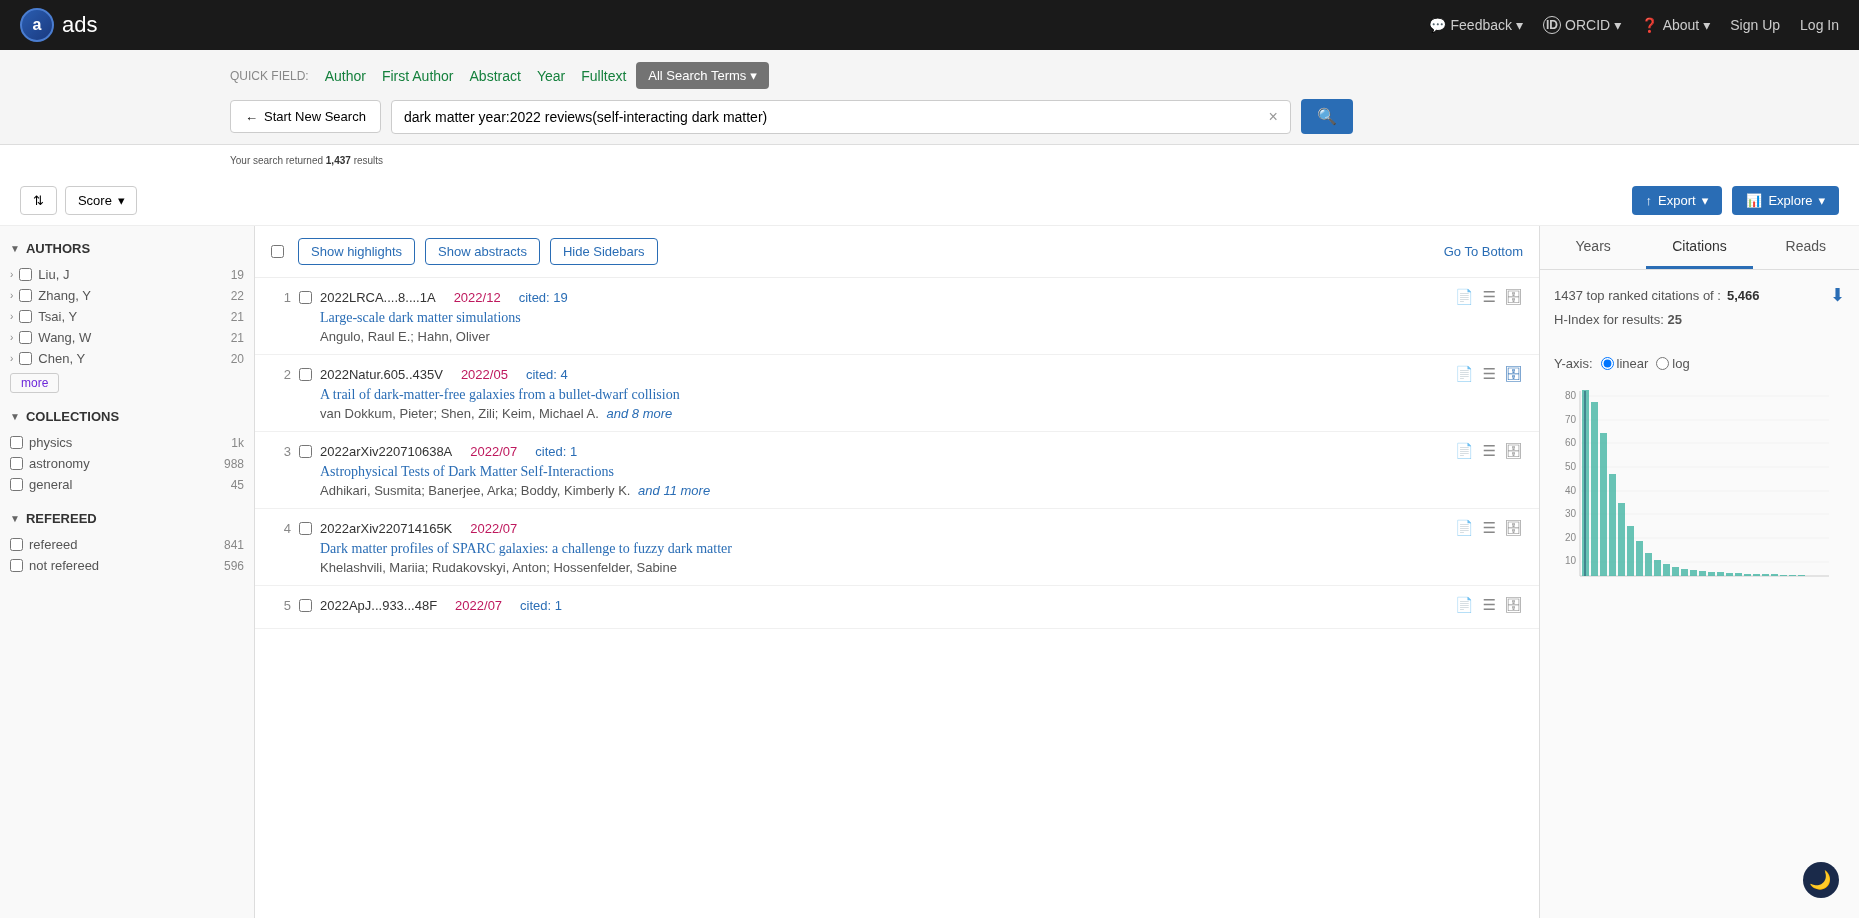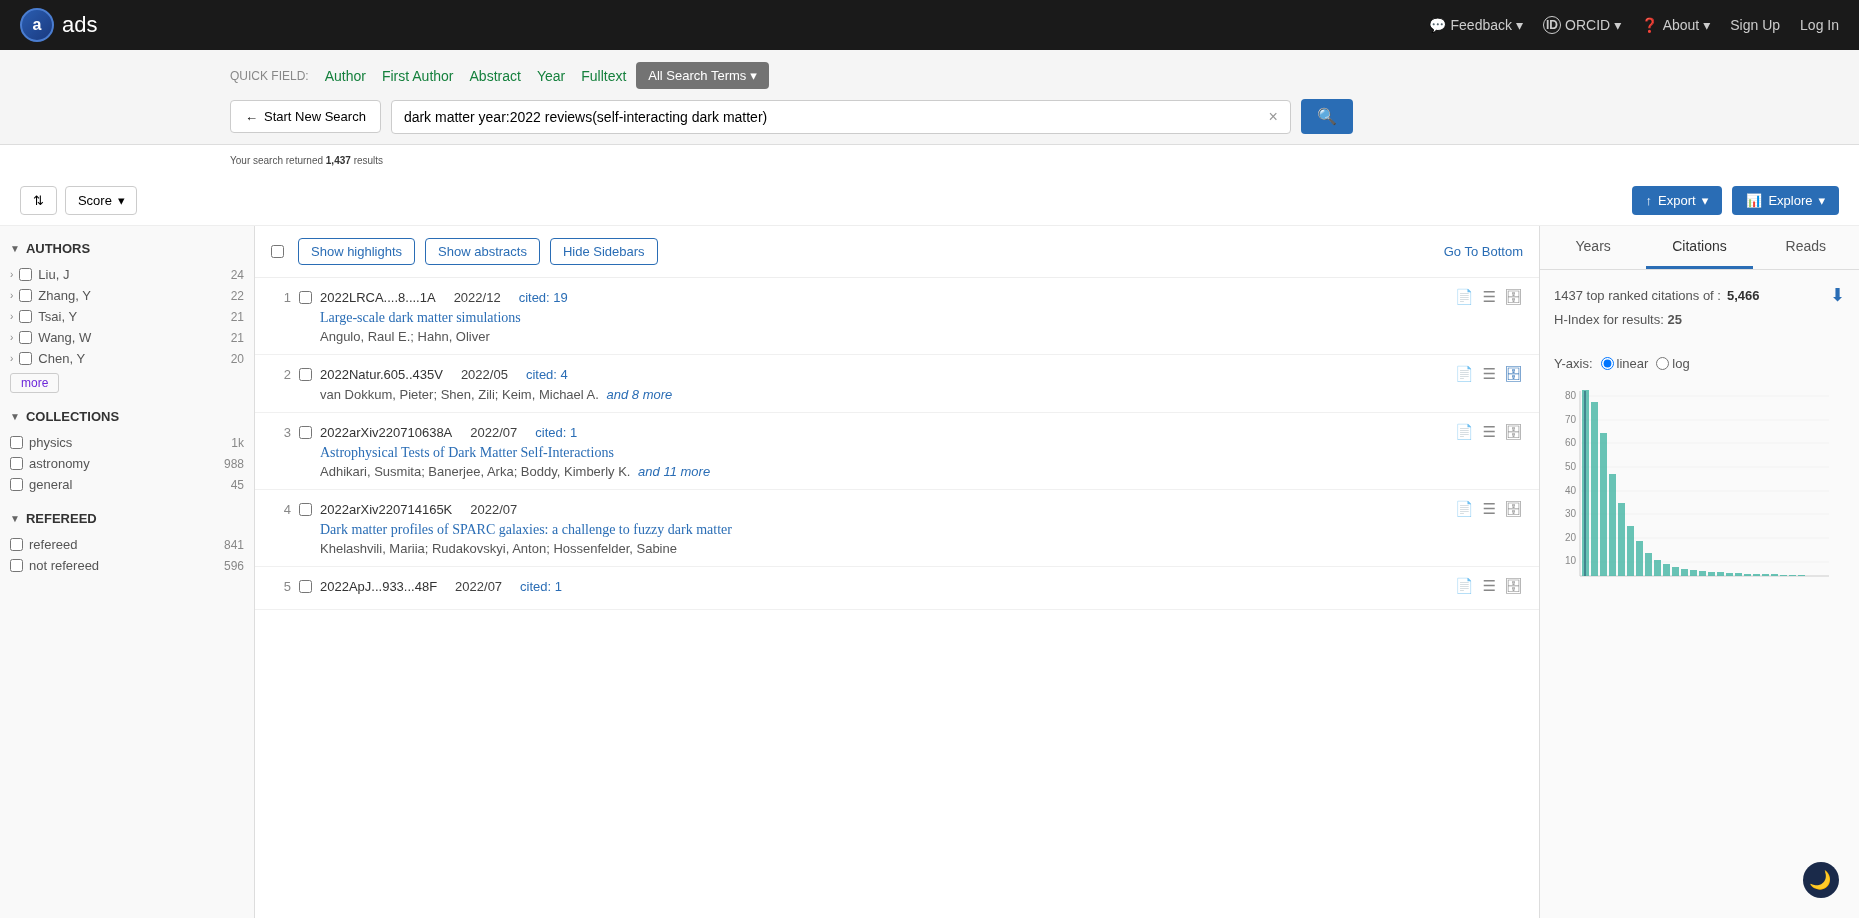--- a/index.html
+++ b/index.html
@@ -199,21 +199,21 @@
       border-bottom: 1px solid #f0f0f0;
     }
     .result-num { color: #888; font-size: 13px; min-width: 20px; text-align: right; padding-top: 2px; }
     .result-checkbox { margin-top: 3px; }
     .result-body { flex: 1; }
     .result-meta {
       display: flex; align-items: center; gap: 18px;
       font-size: 13px; color: #666; margin-bottom: 4px;
     }
     .result-bibcode { color: #333; font-size: 13px; }
-    .result-date { color: #404040; font-size: 13px; text-align: right; }
+    .result-date { color: #be185d; font-size: 13px; text-align: right; }
     .result-cited {
       color: #2a6db5; font-size: 13px; text-decoration: none;
     }
     .result-icons { display: flex; align-items: center; gap: 8px; margin-left: auto; }
     .result-icon { color: #888; font-size: 15px; cursor: pointer; }
     .result-title {
       color: #2a6db5; font-size: 14px; font-weight: 500;
       text-decoration: none; cursor: pointer; display: block; margin-bottom: 3px; font-family: Liberation Serif, serif;
     }
     .result-authors { font-size: 13px; color: #555; }
@@ -345,21 +345,21 @@
 
     <div class="sidebar-section">
       <div class="sidebar-section-header">
         <span class="chevron">▼</span>
         <span>AUTHORS</span>
       </div>
       <div class="sidebar-item">
         <span class="sidebar-item-arrow">›</span>
         <input type="checkbox" class="sidebar-checkbox" style="">
         <span>Liu, J</span>
-        <span class="sidebar-count">24</span>
+        <span class="sidebar-count">19</span>
       </div>
       <div class="sidebar-item">
         <span class="sidebar-item-arrow">›</span>
         <input type="checkbox" class="sidebar-checkbox" style="">
         <span>Zhang, Y</span>
         <span class="sidebar-count">22</span>
       </div>
       <div class="sidebar-item">
         <span class="sidebar-item-arrow">›</span>
         <input type="checkbox" class="sidebar-checkbox" style="">
@@ -456,20 +456,21 @@
         <div class="result-meta">
           <span class="result-bibcode">2022Natur.605..435V</span>
           <span class="result-date">2022/05</span>
           <a class="result-cited">cited: 4</a>
           <div class="result-icons">
             <span class="result-icon">📄</span>
             <span class="result-icon">☰</span>
             <span class="result-icon" style="color:#2a6db5;">🗄</span>
           </div>
         </div>
+        <a class="result-title">A trail of dark-matter-free galaxies from a bullet-dwarf collision</a>
         <div class="result-authors">
           van Dokkum, Pieter;  Shen, Zili;  Keim, Michael A.
           <a class="result-authors-more">and 8 more</a>
         </div>
       </div>
     </div>
 
     <div class="result-row">
       <span class="result-num">3</span>
       <input type="checkbox" class="result-checkbox" style="">

